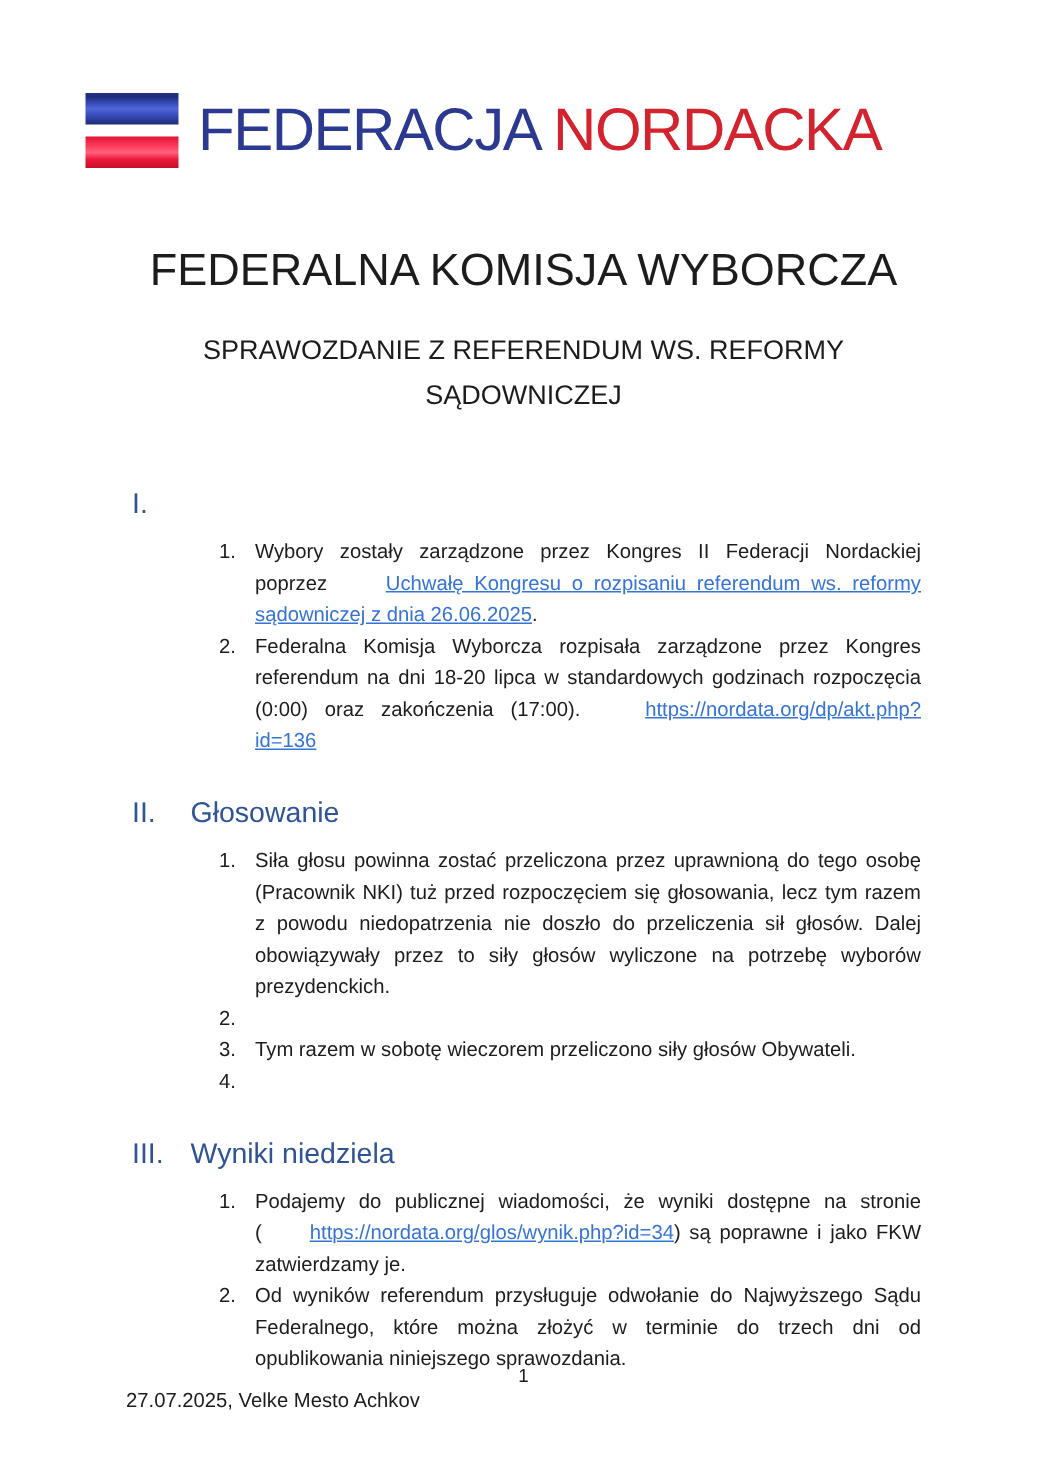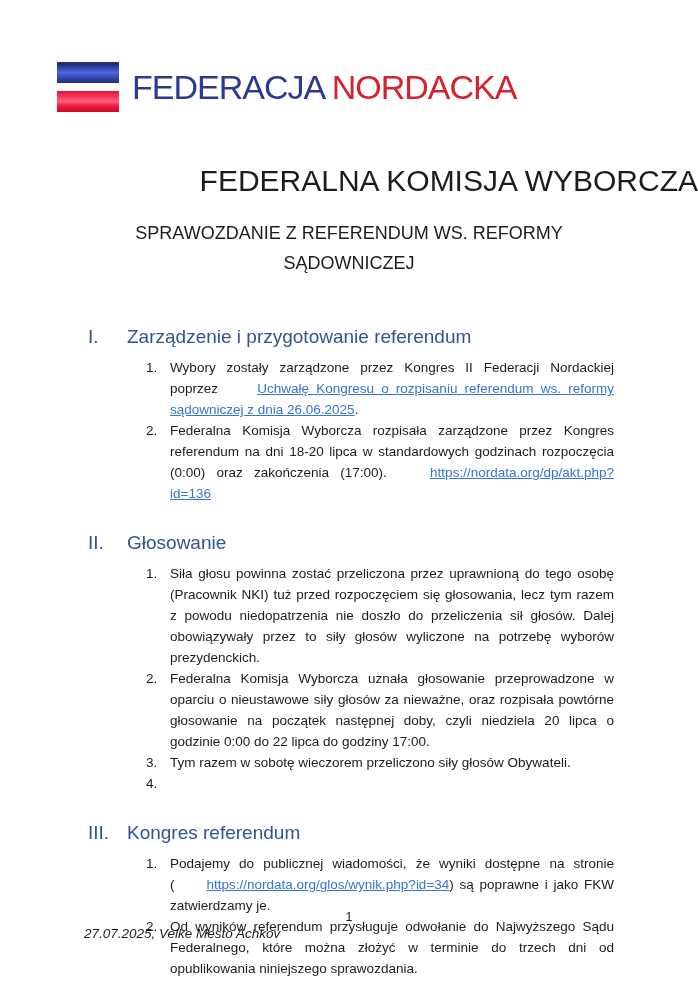--- a/index.html
+++ b/index.html
@@ -17,42 +17,42 @@
     color:var(--text);
   }
   .page{position:relative;width:698px;height:987px;background:#fff;}
 
   
   .logo-row{display:flex;align-items:center;padding:62px 0 0 57px;}
   .flag{width:62px;height:50px;display:flex;flex-direction:column;justify-content:space-between;margin-right:13px;flex:none;}
   .flag-bar{height:21px;width:100%;}
   .flag-blue{background:linear-gradient(to bottom,#253384 0%,#1f2b76 10%,#3a50c0 35%,#5066d6 50%,#3a50c0 68%,#1f2b76 100%);}
   .flag-red{background:linear-gradient(to bottom,#e41336 0%,#fb3b5c 30%,#ff637e 50%,#ed1a3e 72%,#c70d26 100%);}
-  .logo-text{font-size:34px;letter-spacing:-1px;white-space:nowrap;font-weight:400;}
+  .logo-text{font-size:40px;letter-spacing:-1px;white-space:nowrap;font-weight:400;}
   .logo-text .blue{color:var(--logo-blue);}
   .logo-text .red{color:var(--logo-red);}
 
   
-  .doc-title{margin-top:52px;text-align:right;font-size:30px;font-weight:400;letter-spacing:0;}
+  .doc-title{margin-top:52px;text-align:center;font-size:30px;font-weight:400;letter-spacing:0;}
   .doc-subtitle{margin:16px auto 17px;max-width:480px;text-align:center;font-size:18px;line-height:30px;font-weight:400;}
 
   
   .sections{margin-top:46px;}
   .section{margin-top:26px;}
   .section:first-child{margin-top:0;}
   .section-header{display:flex;align-items:baseline;padding-left:88px;color:var(--heading-blue);font-size:19px;line-height:26px;margin-bottom:7px;}
   .section-numeral{width:39px;flex:none;}
   .item{display:flex;padding-left:146px;}
   .item-num{width:24px;flex:none;font-size:13.5px;line-height:21px;}
   .item-text{margin:0;width:444px;text-align:justify;font-size:13.5px;line-height:21px;}
   .doc-link{color:var(--link-blue);text-decoration:underline;cursor:pointer;margin-left:32px;}
 
   
   .page-number{position:absolute;top:910px;left:0;right:0;text-align:center;font-size:12.5px;}
-  .footer-line{position:absolute;top:926px;left:84px;font-size:13.5px;font-style:italic;}
+  .footer-line{position:absolute;top:926px;left:84px;font-size:13.5px;}
 </style>
 </head>
 <body>
 
 <div class="page">
 
   <div class="logo-row">
     <div class="flag">
       <div class="flag-bar flag-blue"></div>
       <div class="flag-bar flag-red"></div>
@@ -63,21 +63,20 @@
     </div>
   </div>
 
   <h1 class="doc-title">FEDERALNA KOMISJA WYBORCZA</h1>
   <h2 class="doc-subtitle">SPRAWOZDANIE Z REFERENDUM WS. REFORMY SĄDOWNICZEJ</h2>
 
   <div class="sections">
   <section class="section">
     <div class="section-header">
       <span class="section-numeral">I.</span>
-      <span class="section-heading">Zarządzenie i przygotowanie referendum</span>
     </div>
     <div class="section-items">
           <div class="item">
             <span class="item-num">1.</span>
             <p class="item-text">Wybory zostały zarządzone przez Kongres II Federacji Nordackiej poprzez <a class="doc-link">Uchwałę Kongresu o rozpisaniu referendum ws. reformy sądowniczej z dnia 26.06.2025</a>.</p>
           </div>
           <div class="item">
             <span class="item-num">2.</span>
             <p class="item-text">Federalna Komisja Wyborcza rozpisała zarządzone przez Kongres referendum na dni 18-20 lipca w standardowych godzinach rozpoczęcia (0:00) oraz zakończenia (17:00). <a class="doc-link">https://nordata.org/dp/akt.php?id=136</a></p>
           </div>
@@ -89,36 +88,35 @@
       <span class="section-numeral">II.</span>
       <span class="section-heading">Głosowanie</span>
     </div>
     <div class="section-items">
           <div class="item">
             <span class="item-num">1.</span>
             <p class="item-text">Siła głosu powinna zostać przeliczona przez uprawnioną do tego osobę (Pracownik NKI) tuż przed rozpoczęciem się głosowania, lecz tym razem z powodu niedopatrzenia nie doszło do przeliczenia sił głosów. Dalej obowiązywały przez to siły głosów wyliczone na potrzebę wyborów prezydenckich.</p>
           </div>
           <div class="item">
             <span class="item-num">2.</span>
-            <p class="item-text">Federalna Komisja Wyborcza uznała głosowanie przeprowadzone w oparciu o nieustawowe siły głosów za nieważne, oraz rozpisała powtórne głosowanie na początek następnej doby, czyli niedziela 20 lipca o godzinie 0:00 do 22 lipca do godziny 17:00.</p>
           </div>
           <div class="item">
             <span class="item-num">3.</span>
             <p class="item-text">Tym razem w sobotę wieczorem przeliczono siły głosów Obywateli.</p>
           </div>
           <div class="item">
             <span class="item-num">4.</span>
           </div>
         </div>
   </section>
 
   <section class="section">
     <div class="section-header">
       <span class="section-numeral">III.</span>
-      <span class="section-heading">Kongres referendum</span>
+      <span class="section-heading">Wyniki niedziela</span>
     </div>
     <div class="section-items">
           <div class="item">
             <span class="item-num">1.</span>
             <p class="item-text">Podajemy do publicznej wiadomości, że wyniki dostępne na stronie (<a class="doc-link">https://nordata.org/glos/wynik.php?id=34</a>) są poprawne i jako FKW zatwierdzamy je.</p>
           </div>
           <div class="item">
             <span class="item-num">2.</span>
             <p class="item-text">Od wyników referendum przysługuje odwołanie do Najwyższego Sądu Federalnego, które można złożyć w terminie do trzech dni od opublikowania niniejszego sprawozdania.</p>
           </div>

